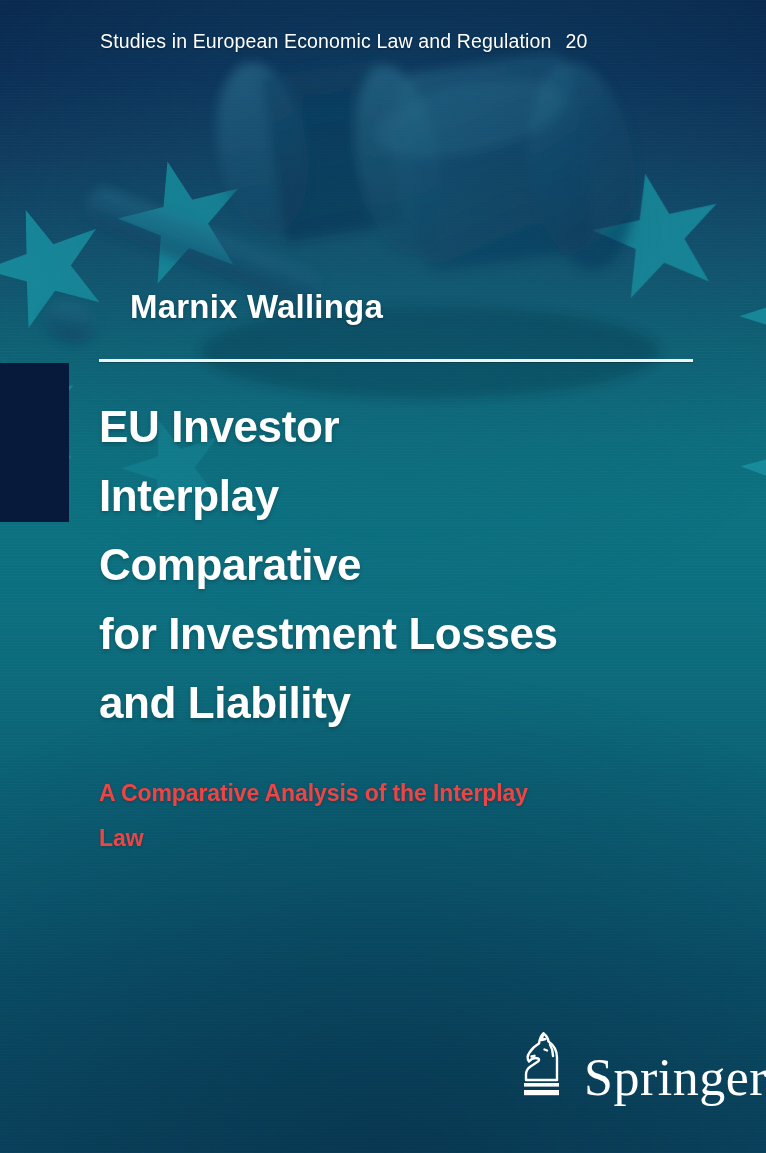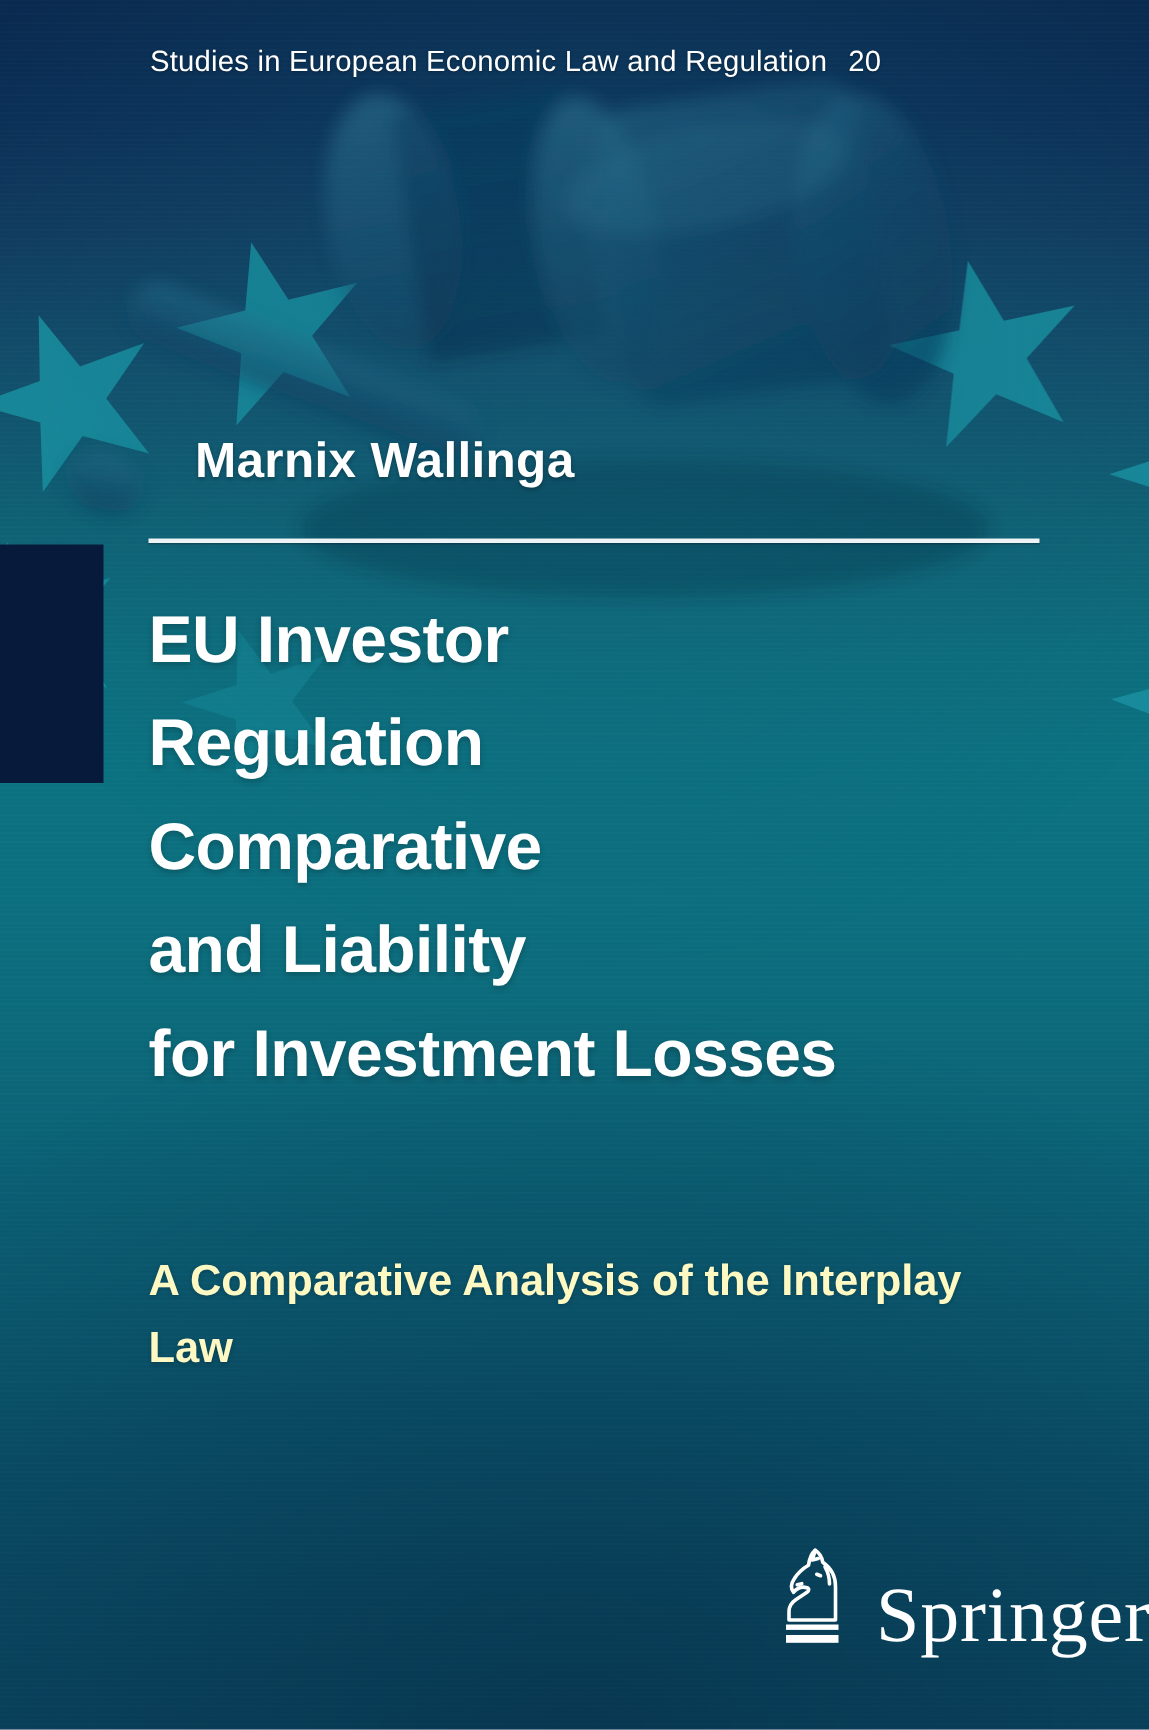--- a/index.html
+++ b/index.html
@@ -142,24 +142,24 @@
     line-height: 69px;
     font-weight: bold;
     letter-spacing: -0.4px;
     text-shadow: 0 2px 4px rgba(0,0,0,0.22);
   }
   .title .tline { display: block; white-space: nowrap; }
 
   .subtitle {
     position: absolute;
     left: 99px;
-    top: 832px;
+    top: 771px;
     width: 640px;
-    color: #fef9c3;
-    font-size: 29px;
+    color: #ef4444;
+    font-size: 23px;
     line-height: 45px;
     font-weight: bold;
     letter-spacing: -0.1px;
     text-shadow: 0 1px 3px rgba(0,0,0,0.22);
   }
   .subtitle .sline { display: block; white-space: nowrap; }
 
   
   .springer {
     position: absolute;
@@ -276,24 +276,24 @@
   <div class="series-line">
     <span>Studies in European Economic Law and Regulation</span><span class="series-num">20</span>
   </div>
 
   <div class="author">Marnix Wallinga</div>
 
   <div class="rule"></div>
 
   <div class="title">
     <span class="tline">EU Investor</span>
-    <span class="tline">Regulation</span>
+    <span class="tline">Interplay</span>
     <span class="tline">Comparative</span>
+    <span class="tline">for Investment Losses</span>
     <span class="tline">and Liability</span>
-    <span class="tline">for Investment Losses</span>
   </div>
 
   <div class="subtitle">
     <span class="sline">A Comparative Analysis of the Interplay</span>
     <span class="sline">Law</span>
   </div>
 
   <div class="springer">
     <svg class="springer-mark" width="58" height="72" viewBox="0 0 58 72" xmlns="http://www.w3.org/2000/svg">
       <g fill="none" stroke="#ffffff" stroke-width="2.4" stroke-linejoin="round" stroke-linecap="round">

